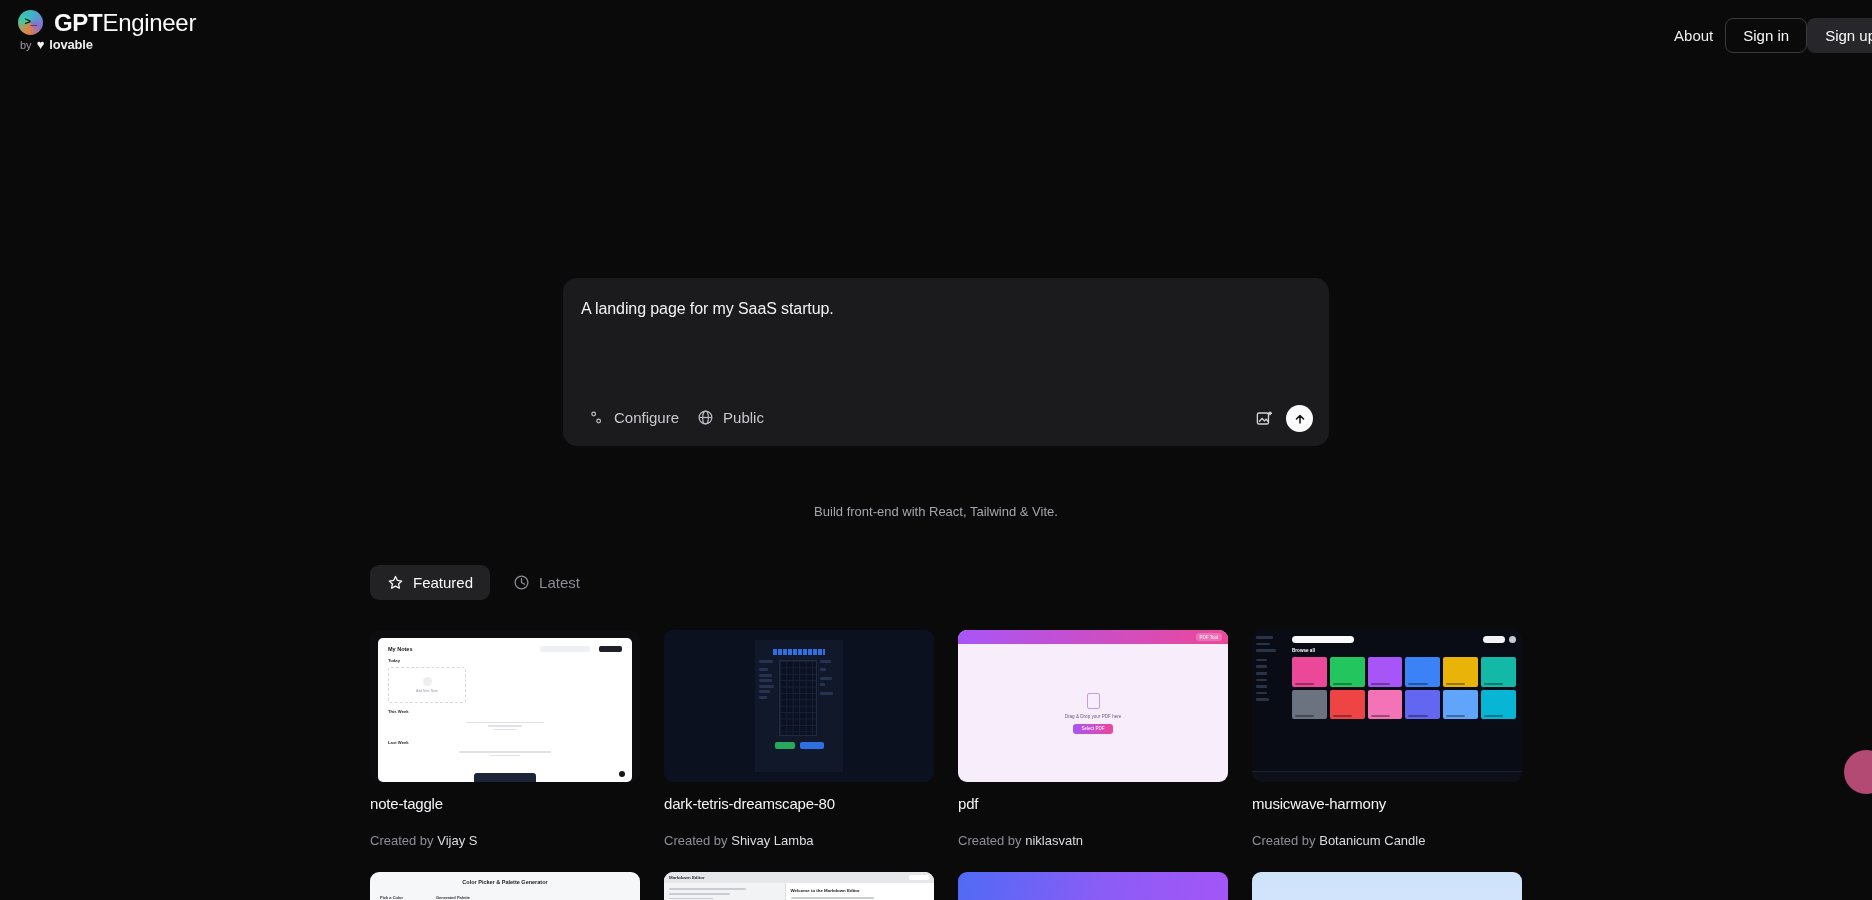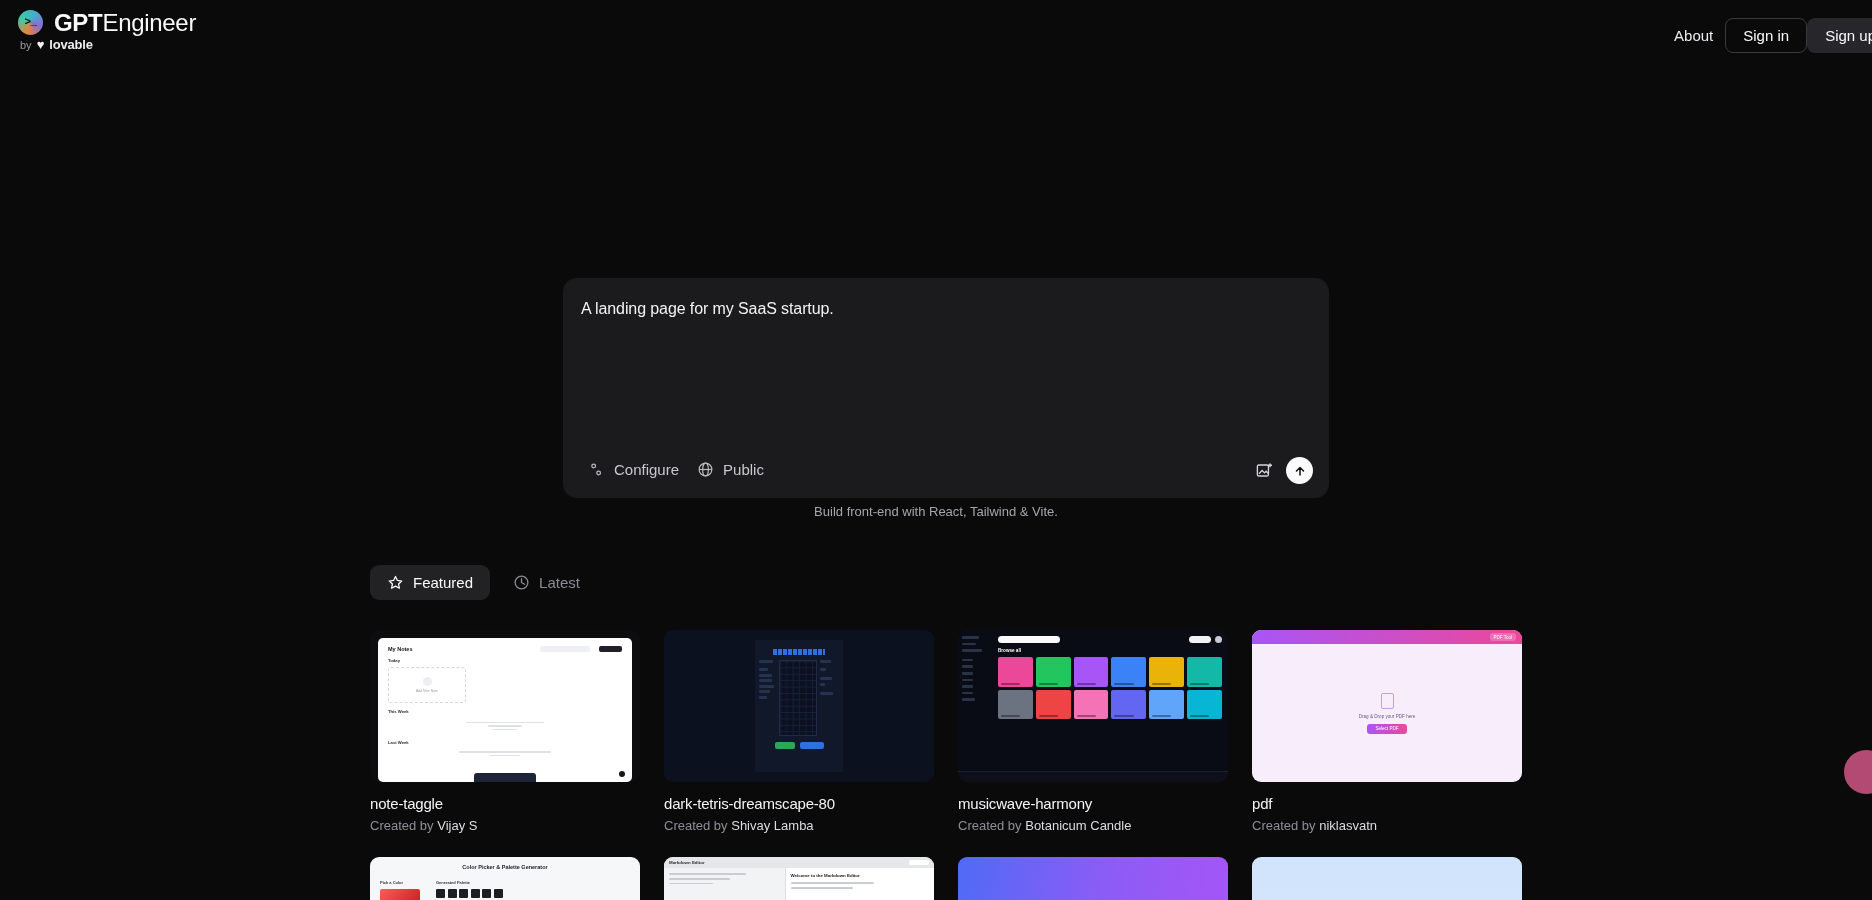--- a/index.html
+++ b/index.html
@@ -60,21 +60,21 @@
     font-size: 58px; font-weight: 700; letter-spacing: -1.6px; line-height: 1.12;
     background: linear-gradient(95deg, #e0a878 0%, #cbb882 18%, #7fc98e 40%, #3dc9a8 62%, #31bcd0 84%, #3ab6d8 100%);
     -webkit-background-clip: text; background-clip: text; color: transparent;
   }
   .hero p {
     margin-top: 16px; font-size: 21px; color: #e7e7ea; font-weight: 400; letter-spacing: -0.2px;
   }
 
   
   .prompt {
-    position: absolute; top: 278px; left: 563px; width: 766px; height: 220px;
+    position: absolute; top: 278px; left: 563px; width: 766px; height: 168px;
     background: #1b1b1d; border-radius: 14px; padding: 22px 16px 0 16px;
   }
   .prompt-text { font-size: 16px; color: #f2f2f4; letter-spacing: -0.1px; padding-left: 2px; }
   .prompt-bar {
     position: absolute; left: 16px; right: 16px; bottom: 14px; height: 34px;
     display: flex; align-items: flex-end;
   }
   .chip {
     display: flex; align-items: center; gap: 9px; padding: 6px 9px;
     font-size: 15px; color: #c8c8cf; cursor: pointer; border-radius: 7px;
@@ -102,21 +102,21 @@
   .grid {
     position: absolute; top: 630px; left: 370px; width: 1152px;
     display: grid; grid-template-columns: repeat(4, 270px); gap: 24px 24px;
   }
   .card { width: 270px; cursor: pointer; }
   .thumb {
     width: 270px; height: 152px; border-radius: 9px; overflow: hidden;
     position: relative; background: #111114;
   }
   .card-title { margin-top: 13px; font-size: 15px; color: #f4f4f6; letter-spacing: -0.2px; }
-  .card-by { margin-top: 6px; font-size: 13px; color: #8e8e98; }
+  .card-by { margin-top: 21px; font-size: 13px; color: #8e8e98; }
   .card-by b { color: #dcdce1; font-weight: 400; }
 
   
   .t-notes { background: #0d0d10; padding: 8px 8px 0 8px; }
   .t-notes .sheet { background: #fff; border-radius: 5px; height: 100%; padding: 8px 10px; position: relative; }
   .t-notes .h { font-size: 5.5px; font-weight: 700; color: #15151a; }
   .t-notes .sec { font-size: 4.2px; font-weight: 700; color: #2a2a30; margin-top: 6px; }
   .t-notes .searchbar {
     position: absolute; right: 42px; top: 8px; width: 50px; height: 6px;
     background: #eef0f3; border-radius: 2px;
@@ -346,20 +346,38 @@
       </div>
     </div>
     <div class="card-title">dark-tetris-dreamscape-80</div>
     <div class="card-by">
       <span>Created by</span>
       <b>Shivay Lamba</b>
     </div>
   </div>
 
   <div class="card">
+    <div class="thumb t-pdf">
+      <div class="bar">
+          <span>PDF Tool</span>
+        </div>
+      <div class="mid">
+        <div class="doc"></div>
+        <div class="cap">Drag &amp; Drop your PDF here</div>
+        <div class="go">Select PDF</div>
+      </div>
+    </div>
+    <div class="card-title">pdf</div>
+    <div class="card-by">
+      <span>Created by</span>
+      <b>niklasvatn</b>
+    </div>
+  </div>
+
+  <div class="card">
     <div class="thumb t-music">
       <div class="sb">
         <div class="sbl" style="width:60%"></div>
         <div class="sbl" style="width:50%"></div>
         <div class="sbl" style="width:72%;margin-bottom:7px"></div>
         <div class="sbl" style="width:40%"></div>
         <div class="sbl" style="width:40%"></div>
         <div class="sbl" style="width:40%"></div>
         <div class="sbl" style="width:40%"></div>
         <div class="sbl" style="width:40%"></div>
@@ -411,38 +429,20 @@
               <i></i>
             </div>
           </div>
       </div>
       <div class="player"></div>
     </div>
     <div class="card-title">musicwave-harmony</div>
     <div class="card-by">
       <span>Created by</span>
       <b>Botanicum Candle</b>
-    </div>
-  </div>
-
-  <div class="card">
-    <div class="thumb t-pdf">
-      <div class="bar">
-          <span>PDF Tool</span>
-        </div>
-      <div class="mid">
-        <div class="doc"></div>
-        <div class="cap">Drag &amp; Drop your PDF here</div>
-        <div class="go">Select PDF</div>
-      </div>
-    </div>
-    <div class="card-title">pdf</div>
-    <div class="card-by">
-      <span>Created by</span>
-      <b>niklasvatn</b>
     </div>
   </div>
 
   <div class="card">
     <div class="thumb t-color">
       <div class="ttl">Color Picker &amp; Palette Generator</div>
       <div class="cols">
         <div>
           <div class="lbl">Pick a Color</div>
           <div class="swatch"></div>

